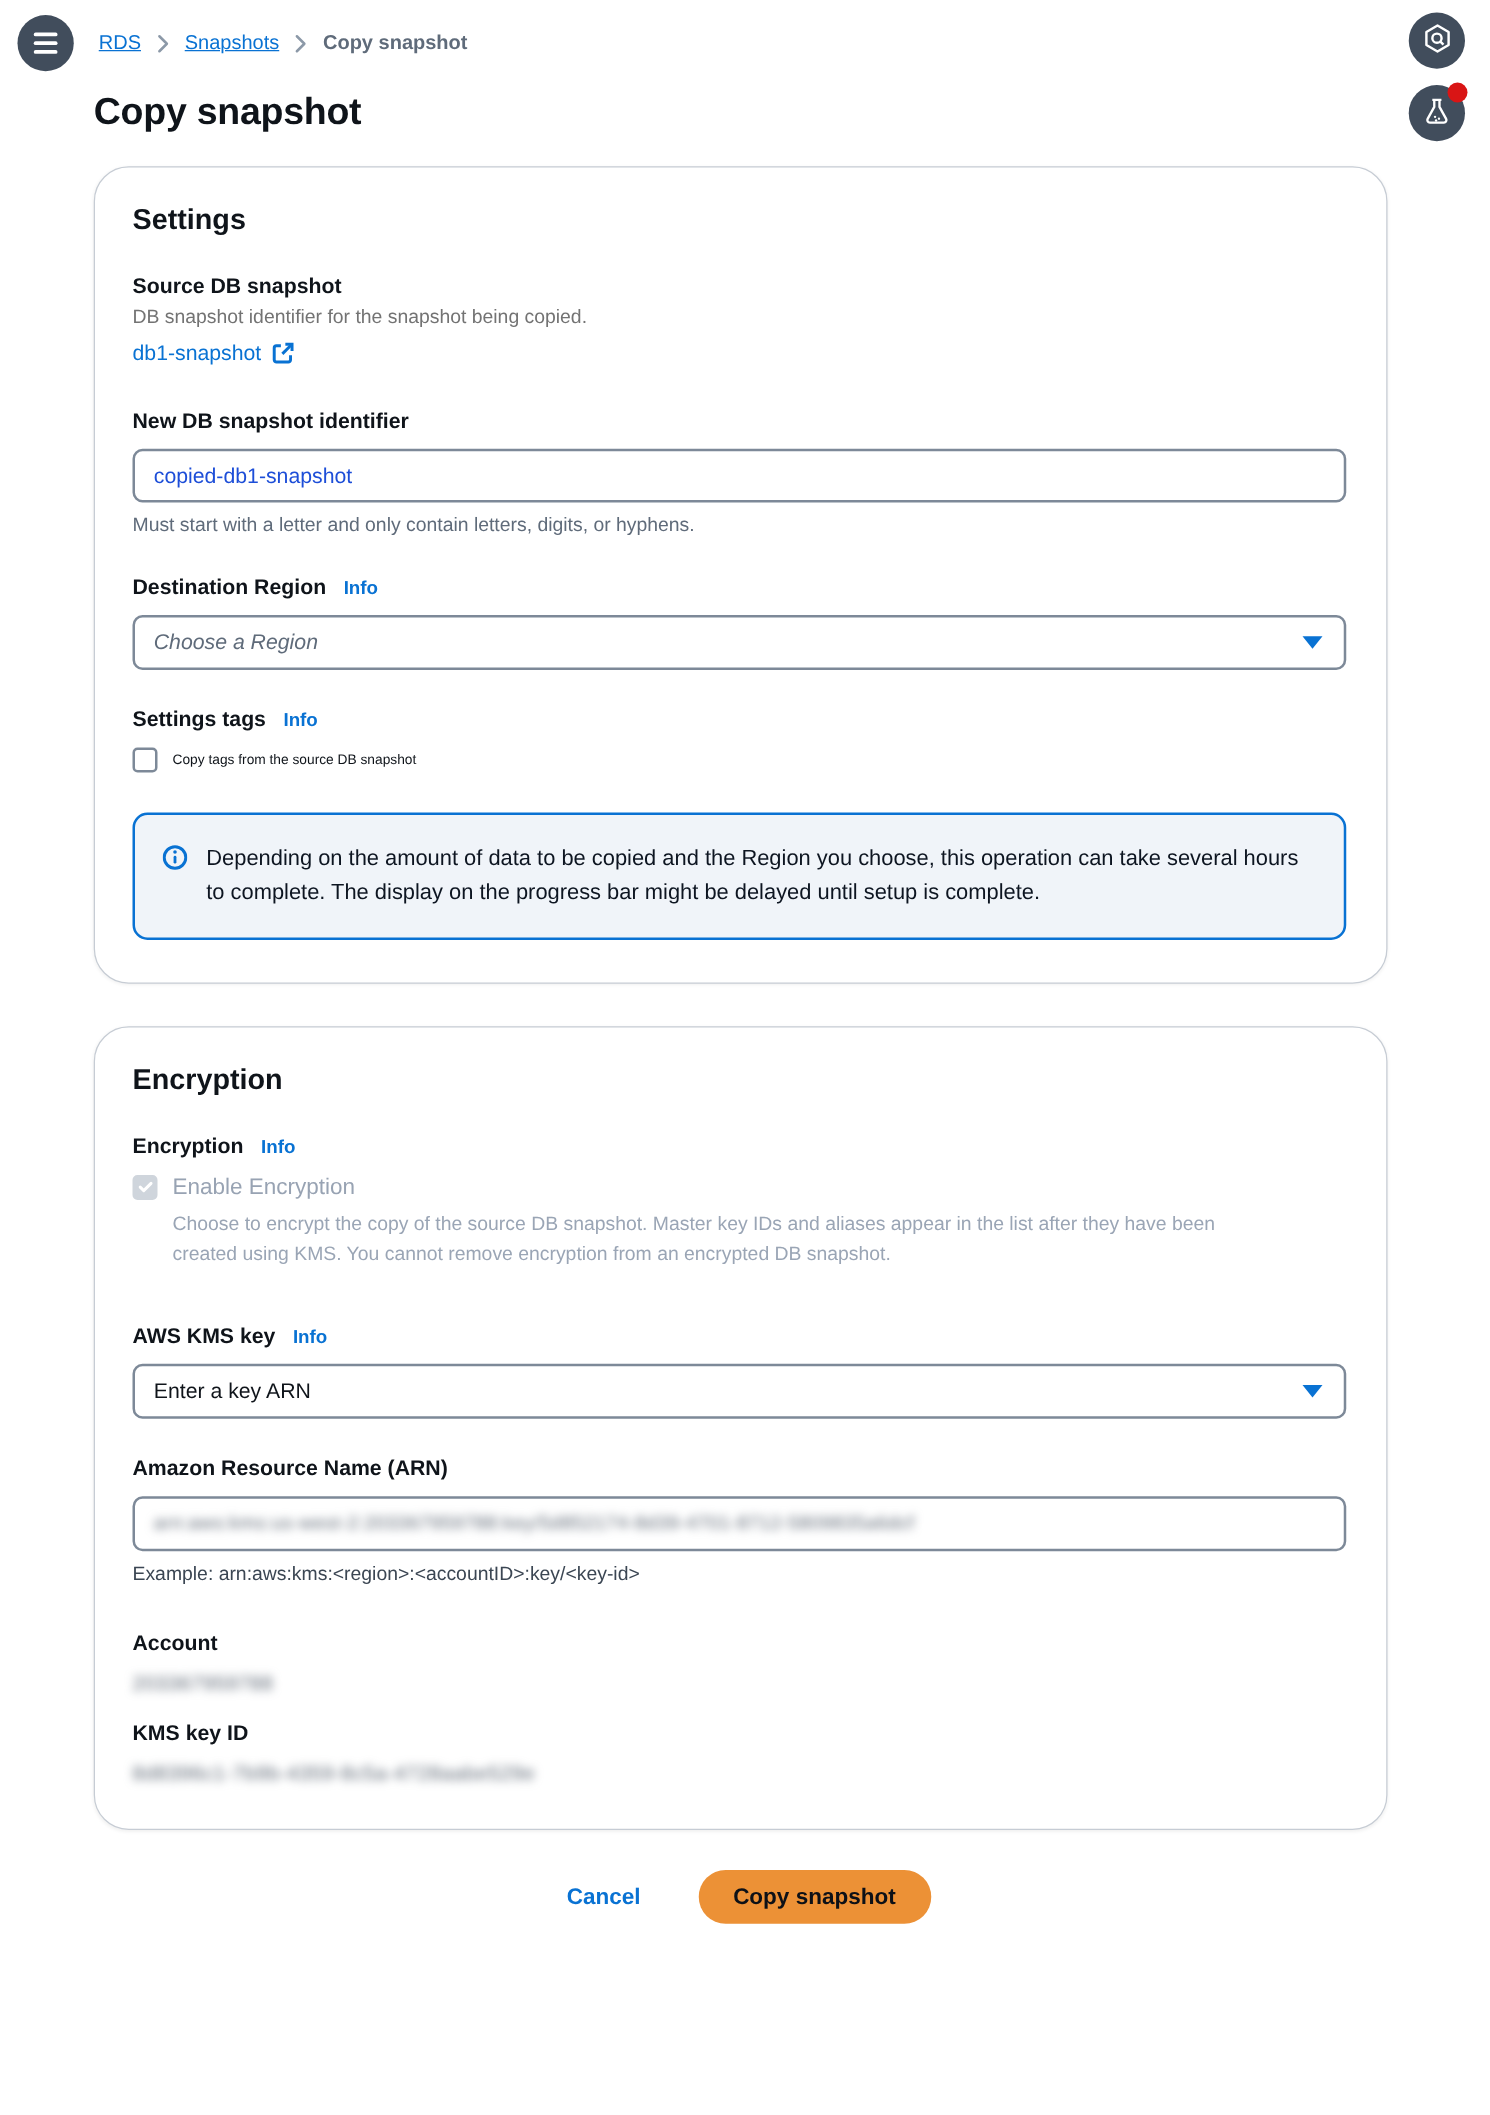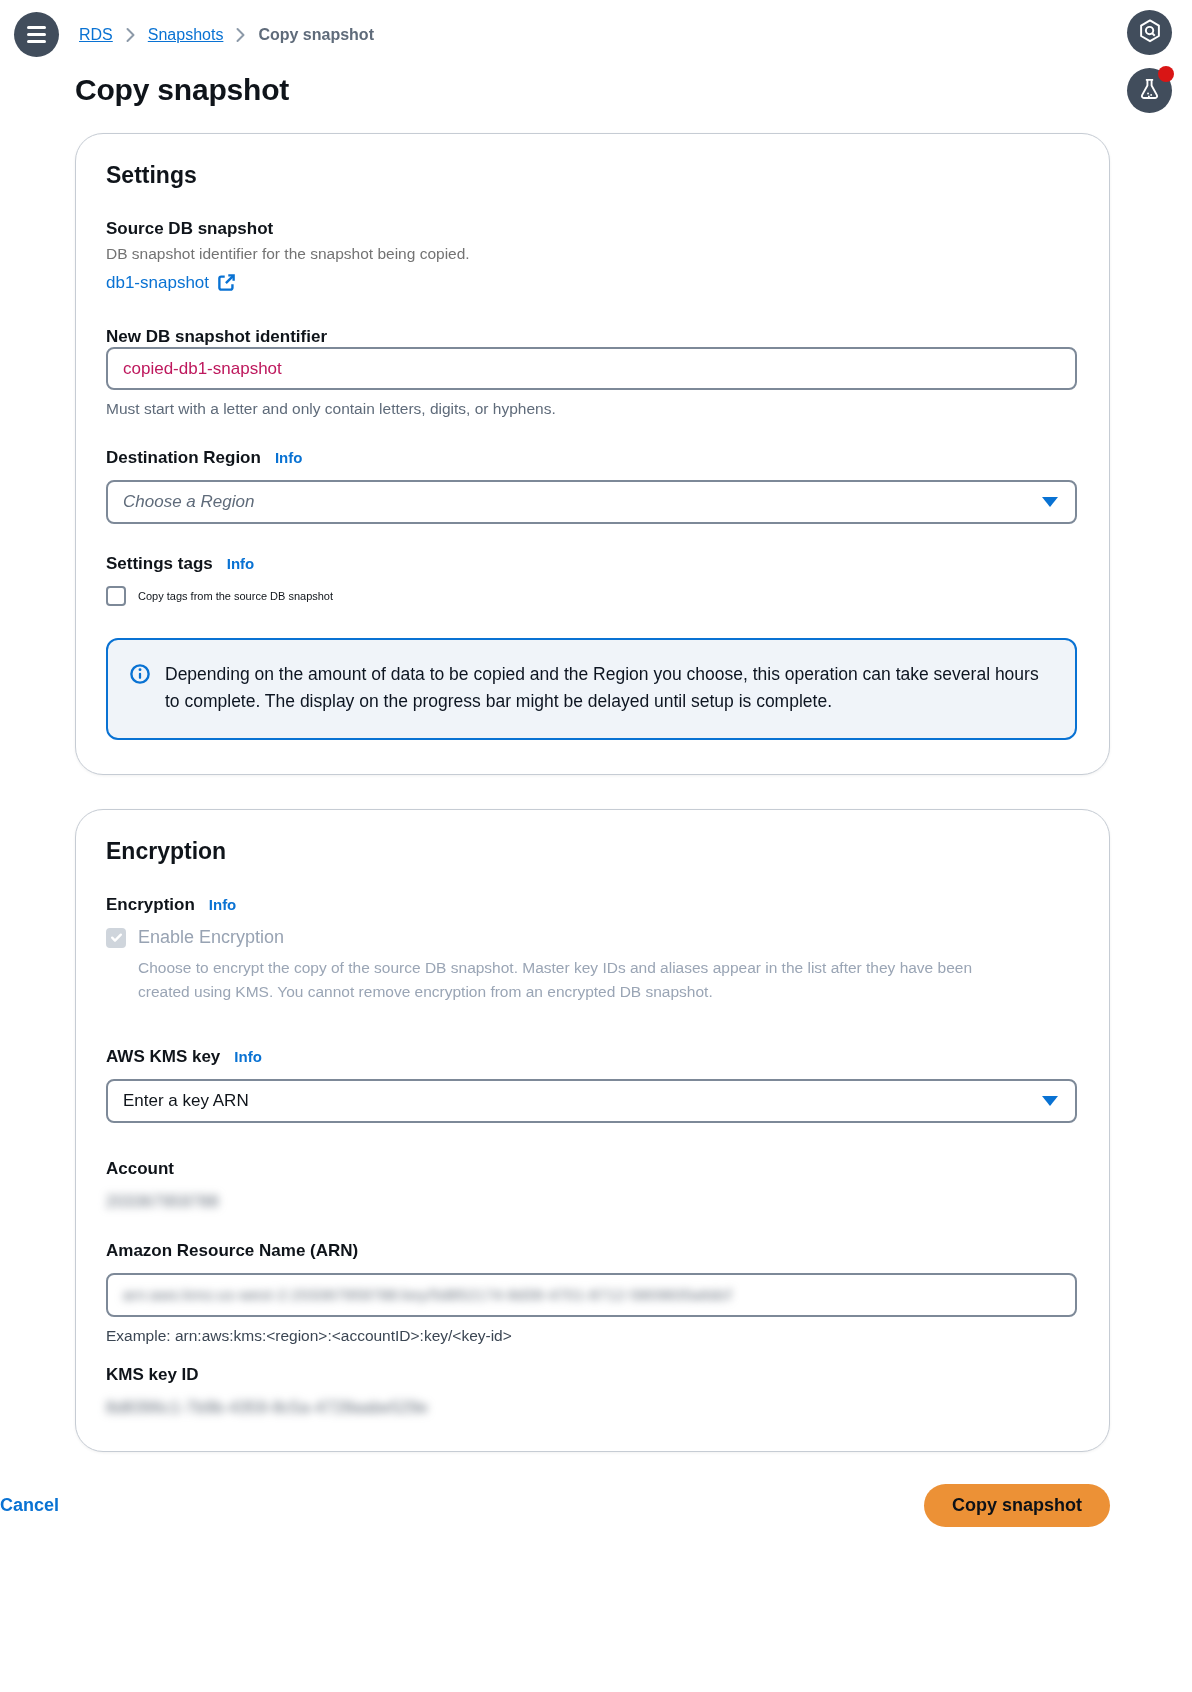--- a/index.html
+++ b/index.html
@@ -50,23 +50,23 @@
   .info-link { font-size:15px; font-weight:700; color:#0972d3; text-decoration:none; cursor:pointer; }
   .desc { margin-top:6px; font-size:15.5px; color:#737373; }
   .constraint { margin-top:10px; font-size:15.5px; color:#5f6b7a; }
 
   .resource-link {
     margin-top:10px; display:inline-flex; align-items:flex-start; gap:8px;
     font-size:17px; color:#0972d3; text-decoration:none; cursor:pointer;
   }
 
   .text-input {
-    width:100%; height:43px;
+    margin-top:12px; width:100%; height:43px;
     border:2px solid #7d8998; border-radius:8px;
-    padding:0 15px; font-size:17px; color:#be185d;
+    padding:0 15px; font-size:17px; color:#1d4ed8;
     font-family:"Liberation Sans", sans-serif; background:#ffffff; outline:none;
   }
   .select {
     margin-top:12px; position:relative; width:100%; height:44px;
     border:2px solid #7d8998; border-radius:8px; background:#ffffff;
     display:flex; align-items:center; padding:0 48px 0 15px;
     font-size:17px; cursor:pointer;
   }
   .select .placeholder { font-style:italic; color:#5f6b7a; }
   .select .value { color:#0f141a; }
@@ -103,21 +103,21 @@
 
   .redacted {
     filter:blur(4px); color:#5d6774; user-select:none;
     letter-spacing:0.5px; white-space:nowrap; overflow:hidden;
   }
   .value-line { margin-top:14px; font-size:16px; }
 
   
   .footer {
     width:1110px; margin-top:32px; padding-bottom:30px;
-    display:flex; justify-content:space-between; align-items:center; gap:46px;
+    display:flex; justify-content:center; align-items:center; gap:46px;margin-left:44px;
   }
   .cancel-link { font-size:18px; font-weight:700; color:#0972d3; text-decoration:none; cursor:pointer; }
   .primary-btn {
     height:43px; padding:0 28px; border:none; border-radius:22px;
     background:#ec9136; color:#0d1117; font-size:18px; font-weight:700;
     font-family:"Liberation Sans", sans-serif; cursor:pointer;
   }
 </style>
 </head>
 <body>
@@ -254,31 +254,31 @@
       <div class="label-row">
         <span class="label">AWS KMS key</span>
         <a class="info-link">Info</a>
       </div>
       <div class="select">
         <span class="value">Enter a key ARN</span>
         <span class="caret"></span>
       </div>
     </div>
 
+    <div class="field">
+      <div class="label">Amazon Resource Name (ARN)</div>
+      <div class="select" style="cursor:text; padding-right:15px;">
+        <span class="redacted" style="font-size:15px;">arn:aws:kms:us-west-2:203367959788:key/5d852174-8d39-4701-8712-5809835a6dcf</span>
+      </div>
+      <div class="constraint" style="color:#3b4653;">Example: arn:aws:kms:&lt;region&gt;:&lt;accountID&gt;:key/&lt;key-id&gt;</div>
+    </div>
+
     <div class="field" style="margin-top:36px;">
       <div class="label">Account</div>
       <div class="value-line redacted">203367959788</div>
-    </div>
-
-    <div class="field">
-      <div class="label">Amazon Resource Name (ARN)</div>
-      <div class="select" style="cursor:text; padding-right:15px;">
-        <span class="redacted" style="font-size:15px;">arn:aws:kms:us-west-2:203367959788:key/5d852174-8d39-4701-8712-5809835a6dcf</span>
-      </div>
-      <div class="constraint" style="color:#3b4653;">Example: arn:aws:kms:&lt;region&gt;:&lt;accountID&gt;:key/&lt;key-id&gt;</div>
     </div>
 
     <div class="field" style="margin-top:20px;">
       <div class="label">KMS key ID</div>
       <div class="value-line redacted">8d8396c1-7b9b-4359-8c5a-4728aabe529e</div>
     </div>
   </section>
 
   <div class="footer">
     <a class="cancel-link">Cancel</a>

